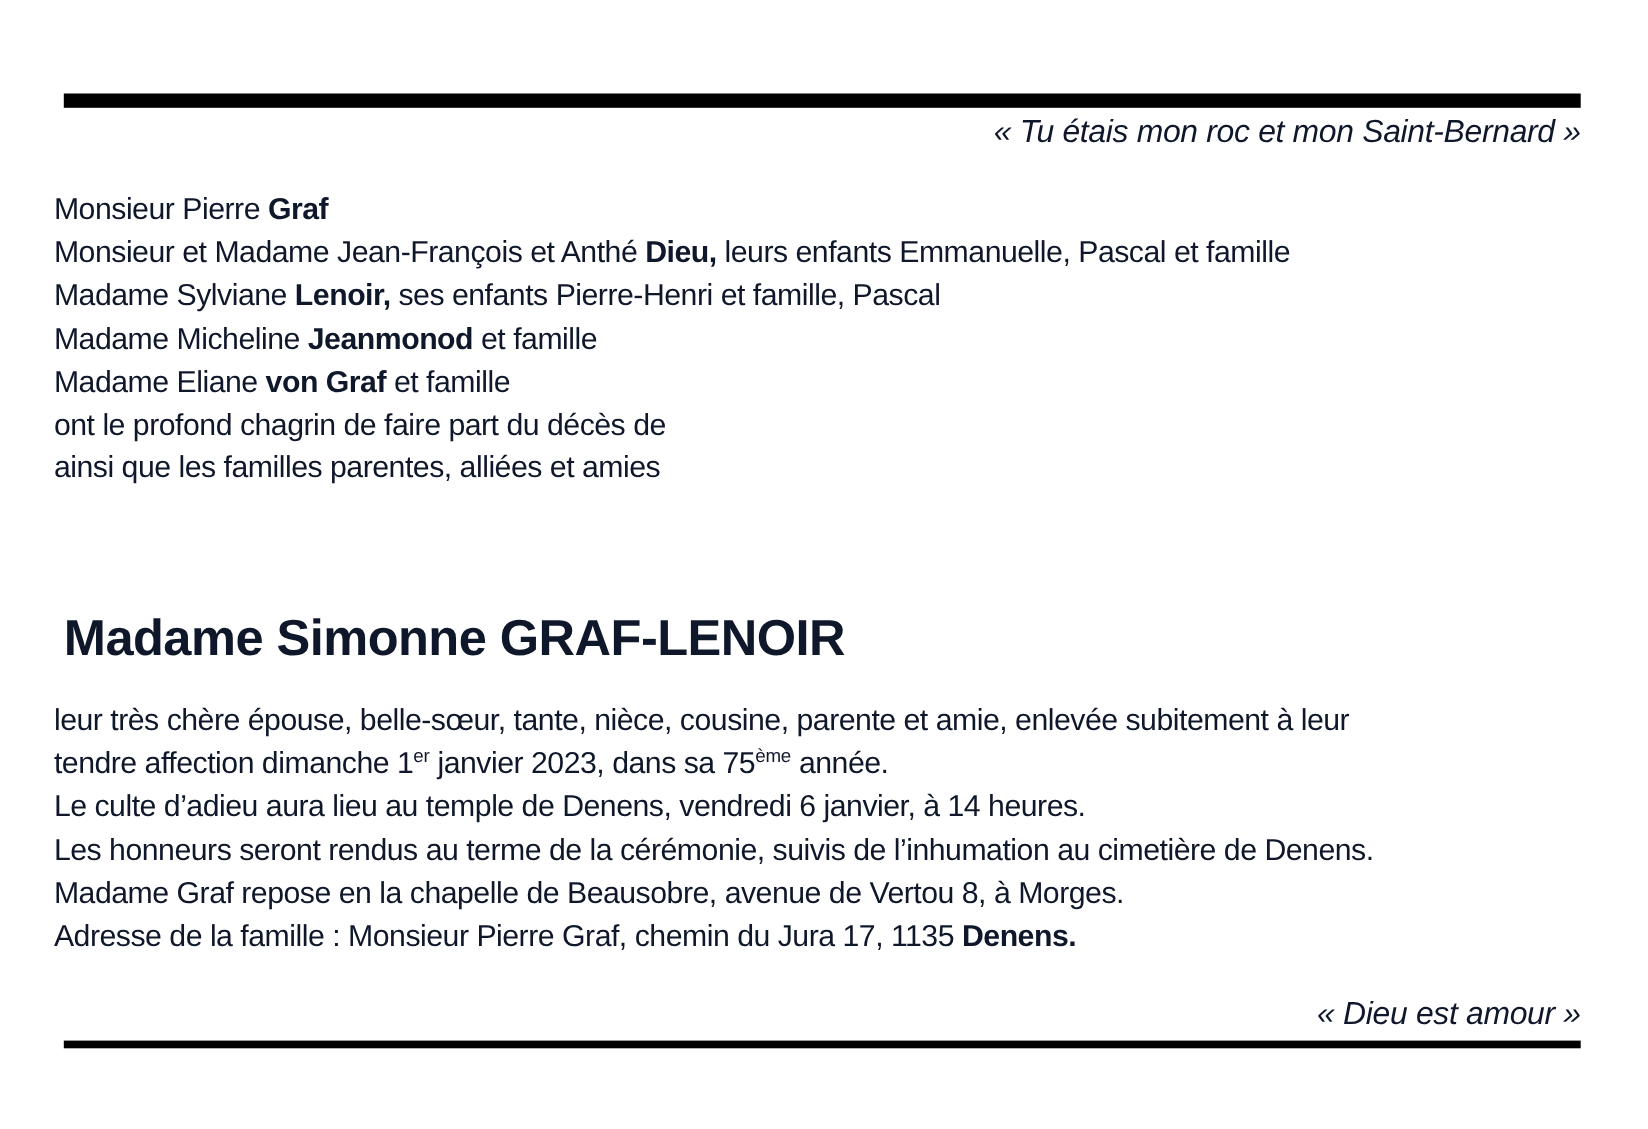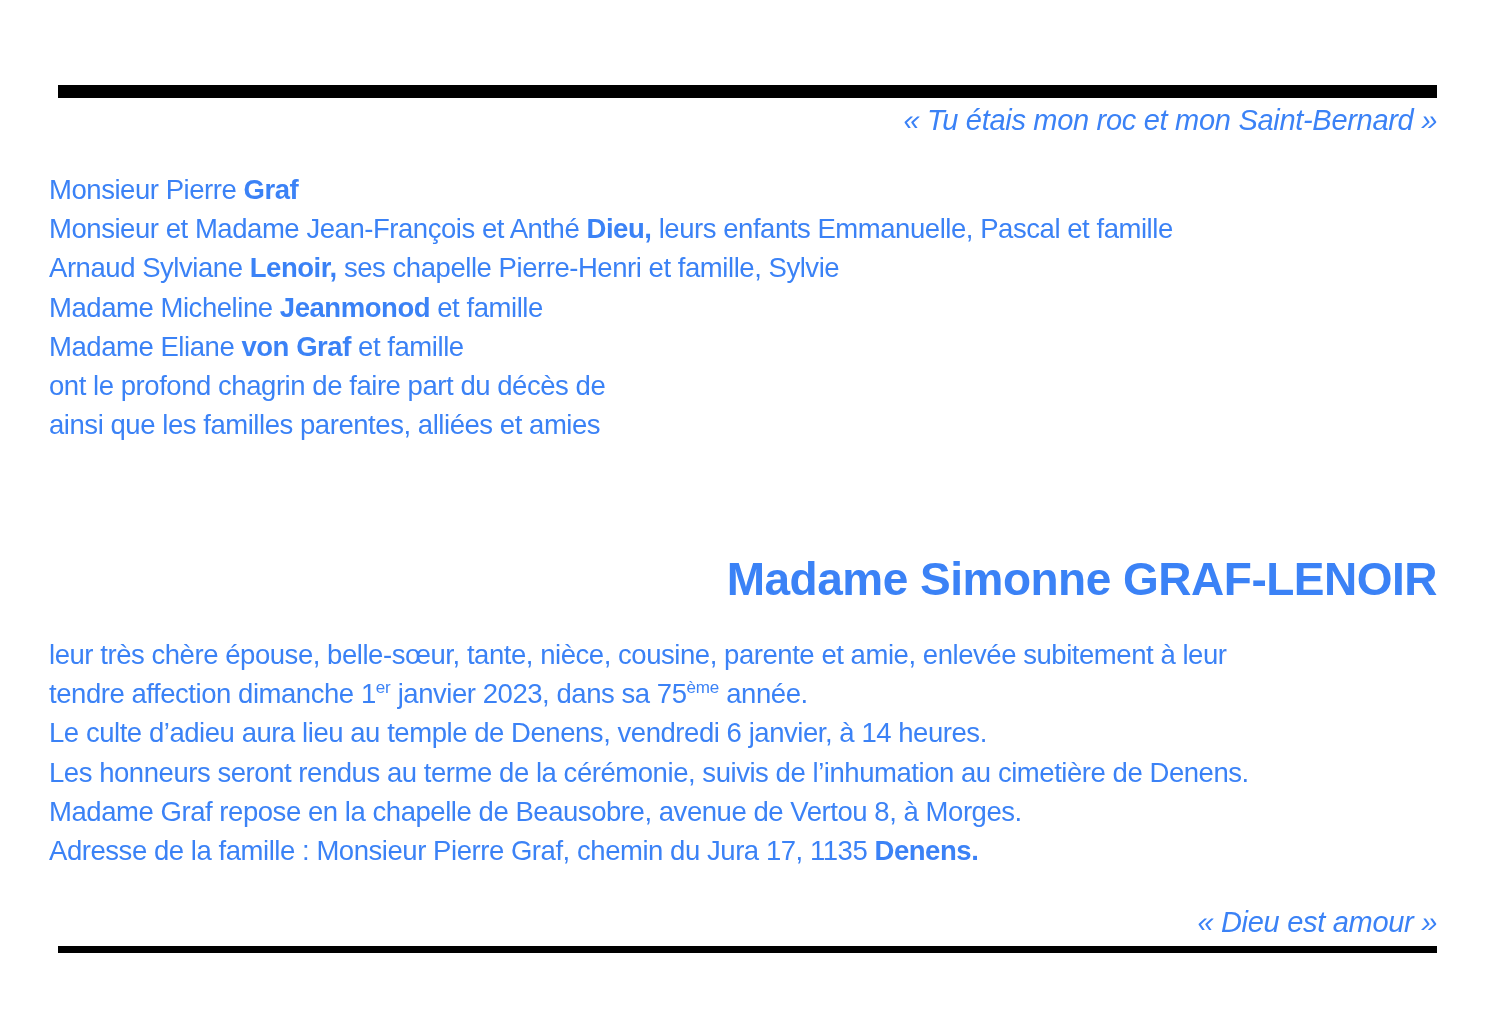--- a/index.html
+++ b/index.html
@@ -5,21 +5,21 @@
   html, body {
     margin: 0;
     padding: 0;
     background: #ffffff;
   }
   .page {
     position: relative;
     width: 1498px;
     height: 1026px;
     background: #ffffff;
-    color: #3b82f6;
+    color: #0f172a;
     font-family: "Liberation Sans", sans-serif;
     overflow: hidden;
   }
   .rule {
     position: absolute;
     left: 58px;
     width: 1379px;
     background: #000000;
   }
   .rule-top { top: 85px; height: 13px; }
@@ -53,40 +53,40 @@
     line-height: 0;
     letter-spacing: -0.2px;
     text-align: right;
   }
   .deceased {
     position: absolute;
     left: 58px;
     top: 552px;
     width: 1379px;
     margin: 0;
-    text-align: right;
+    text-align: left;
     font-size: 46px;
     font-weight: 700;
     letter-spacing: -0.5px;
     white-space: nowrap;
   }
 </style>
 </head>
 <body>
 
 <div class="page">
 
   <div class="rule rule-top"></div>
 
   <div class="quote quote-top">« Tu étais mon roc et mon Saint-Bernard »</div>
 
   <div class="lines-block family-block">
       <div class="line"><span>Monsieur Pierre </span><span class="b">Graf</span></div>
       <div class="line"><span>Monsieur et Madame Jean-François et Anthé </span><span class="b">Dieu,</span><span> leurs enfants Emmanuelle, Pascal et famille</span></div>
-      <div class="line"><span>Arnaud Sylviane </span><span class="b">Lenoir,</span><span> ses chapelle Pierre-Henri et famille, Sylvie</span></div>
+      <div class="line"><span>Madame Sylviane </span><span class="b">Lenoir,</span><span> ses enfants Pierre-Henri et famille, Pascal</span></div>
       <div class="line"><span>Madame Micheline </span><span class="b">Jeanmonod</span><span> et famille</span></div>
       <div class="line"><span>Madame Eliane </span><span class="b">von Graf</span><span> et famille</span></div>
       <div class="line"><span>ont le profond chagrin de faire part du décès de</span></div>
       <div class="line"><span>ainsi que les familles parentes, alliées et amies</span></div>
     </div>
 
   <h1 class="deceased">Madame Simonne GRAF-LENOIR</h1>
 
   <div class="lines-block body-block">
       <div class="line"><span>leur très chère épouse, belle-sœur, tante, nièce, cousine, parente et amie, enlevée subitement à leur</span></div>

